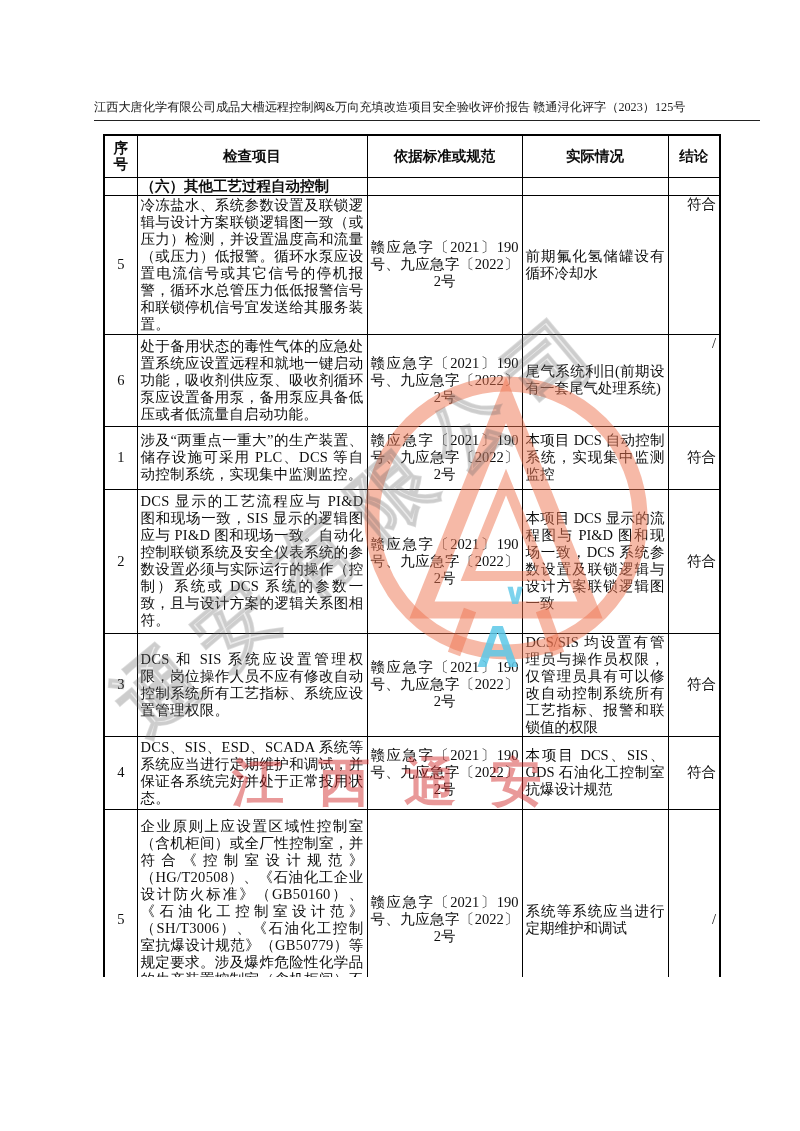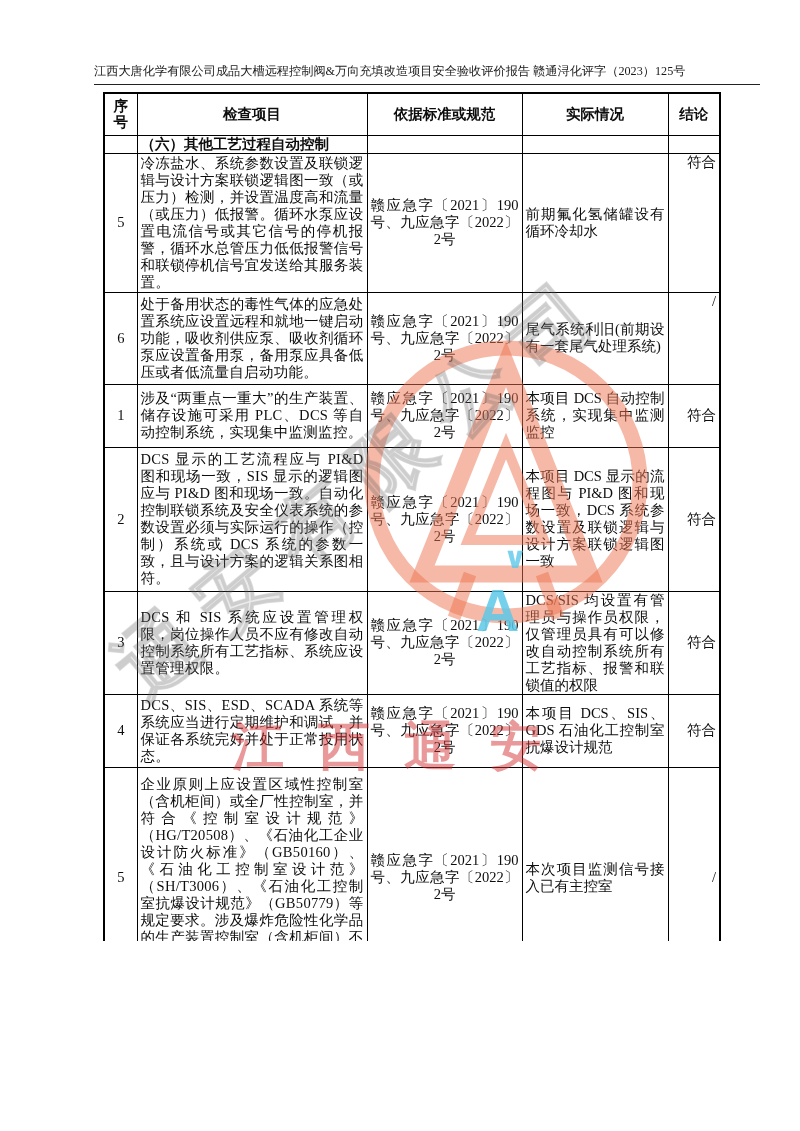--- a/index.html
+++ b/index.html
@@ -1,28 +1,29 @@
 <!DOCTYPE html>
 <html><head>
 <meta charset="utf-8">
 <style>
   html,body { margin:0; padding:0; background:#ffffff; }
   .page {
     position:relative; width:800px; height:941px; background:#ffffff;
     font-family:"Liberation Serif","DejaVu Serif",serif; color:#111;
     overflow:hidden;
+    margin-top:36px;
   }
   .doc-header {
     position:absolute; left:94px; top:63px; width:666px;
     font-size:12.2px; line-height:16px; white-space:nowrap;
     border-bottom:1.5px solid #222; padding-bottom:5px; letter-spacing:0px;
     color:#1a1a1a;
   }
   table.check-table {
-    position:absolute; left:103px; top:92px; width:616px;
+    position:absolute; left:103px; top:98px; width:616px;
     border-collapse:collapse; table-layout:fixed;
     border:2px solid #000;
   }
   .check-table th, .check-table td {
     border:1.5px solid #000; padding:0 3px; vertical-align:middle;
     font-size:14.5px; line-height:17px; overflow:hidden; color:#0d0d0d;
   }
   .check-table th { font-weight:bold; text-align:center; line-height:16px; }
   .col-no { text-align:center; }
   .cell-item { text-align:justify; letter-spacing:0.3px; }
@@ -133,21 +134,21 @@
           <td class="col-no">4</td>
           <td class="cell-item">DCS、SIS、ESD、SCADA 系统等系统应当进行定期维护和调试，并保证各系统完好并处于正常投用状态。</td>
           <td class="cell-std">赣应急字〔2021〕190号、九应急字〔2022〕2号</td>
           <td class="cell-act">本项目 DCS、SIS、GDS 石油化工控制室抗爆设计规范</td>
           <td class="cell-concl">符合</td>
         </tr>
         <tr style="height: 222px;">
           <td class="col-no">5</td>
           <td class="cell-item">企业原则上应设置区域性控制室（含机柜间）或全厂性控制室，并符合《控制室设计规范》（HG/T20508）、《石油化工企业设计防火标准》（GB50160）、《石油化工控制室设计范》（SH/T3006）、《石油化工控制室抗爆设计规范》（GB50779）等规定要求。涉及爆炸危险性化学品的生产装置控制室（含机柜间）不得布置在装置区内;涉及甲乙类火灾危险性的生产装置控制室原则</td>
           <td class="cell-std">赣应急字〔2021〕190号、九应急字〔2022〕2号</td>
-          <td class="cell-act">本次项目监测信号接入已有主控室</td>
+          <td class="cell-act">系统等系统应当进行定期维护和调试</td>
           <td class="cell-concl">/</td>
         </tr>
       </tbody>
   </table>
 
   <div class="wm">
     <svg class="wm-stamp" width="296" height="330" viewBox="0 0 296 330">
       <g fill="none" stroke="rgba(238,115,80,0.5)">
         <circle cx="148" cy="156" r="134" stroke-width="15"></circle>
         <path d="M148 38 L232 248 L64 248 Z" stroke-width="17"></path>

